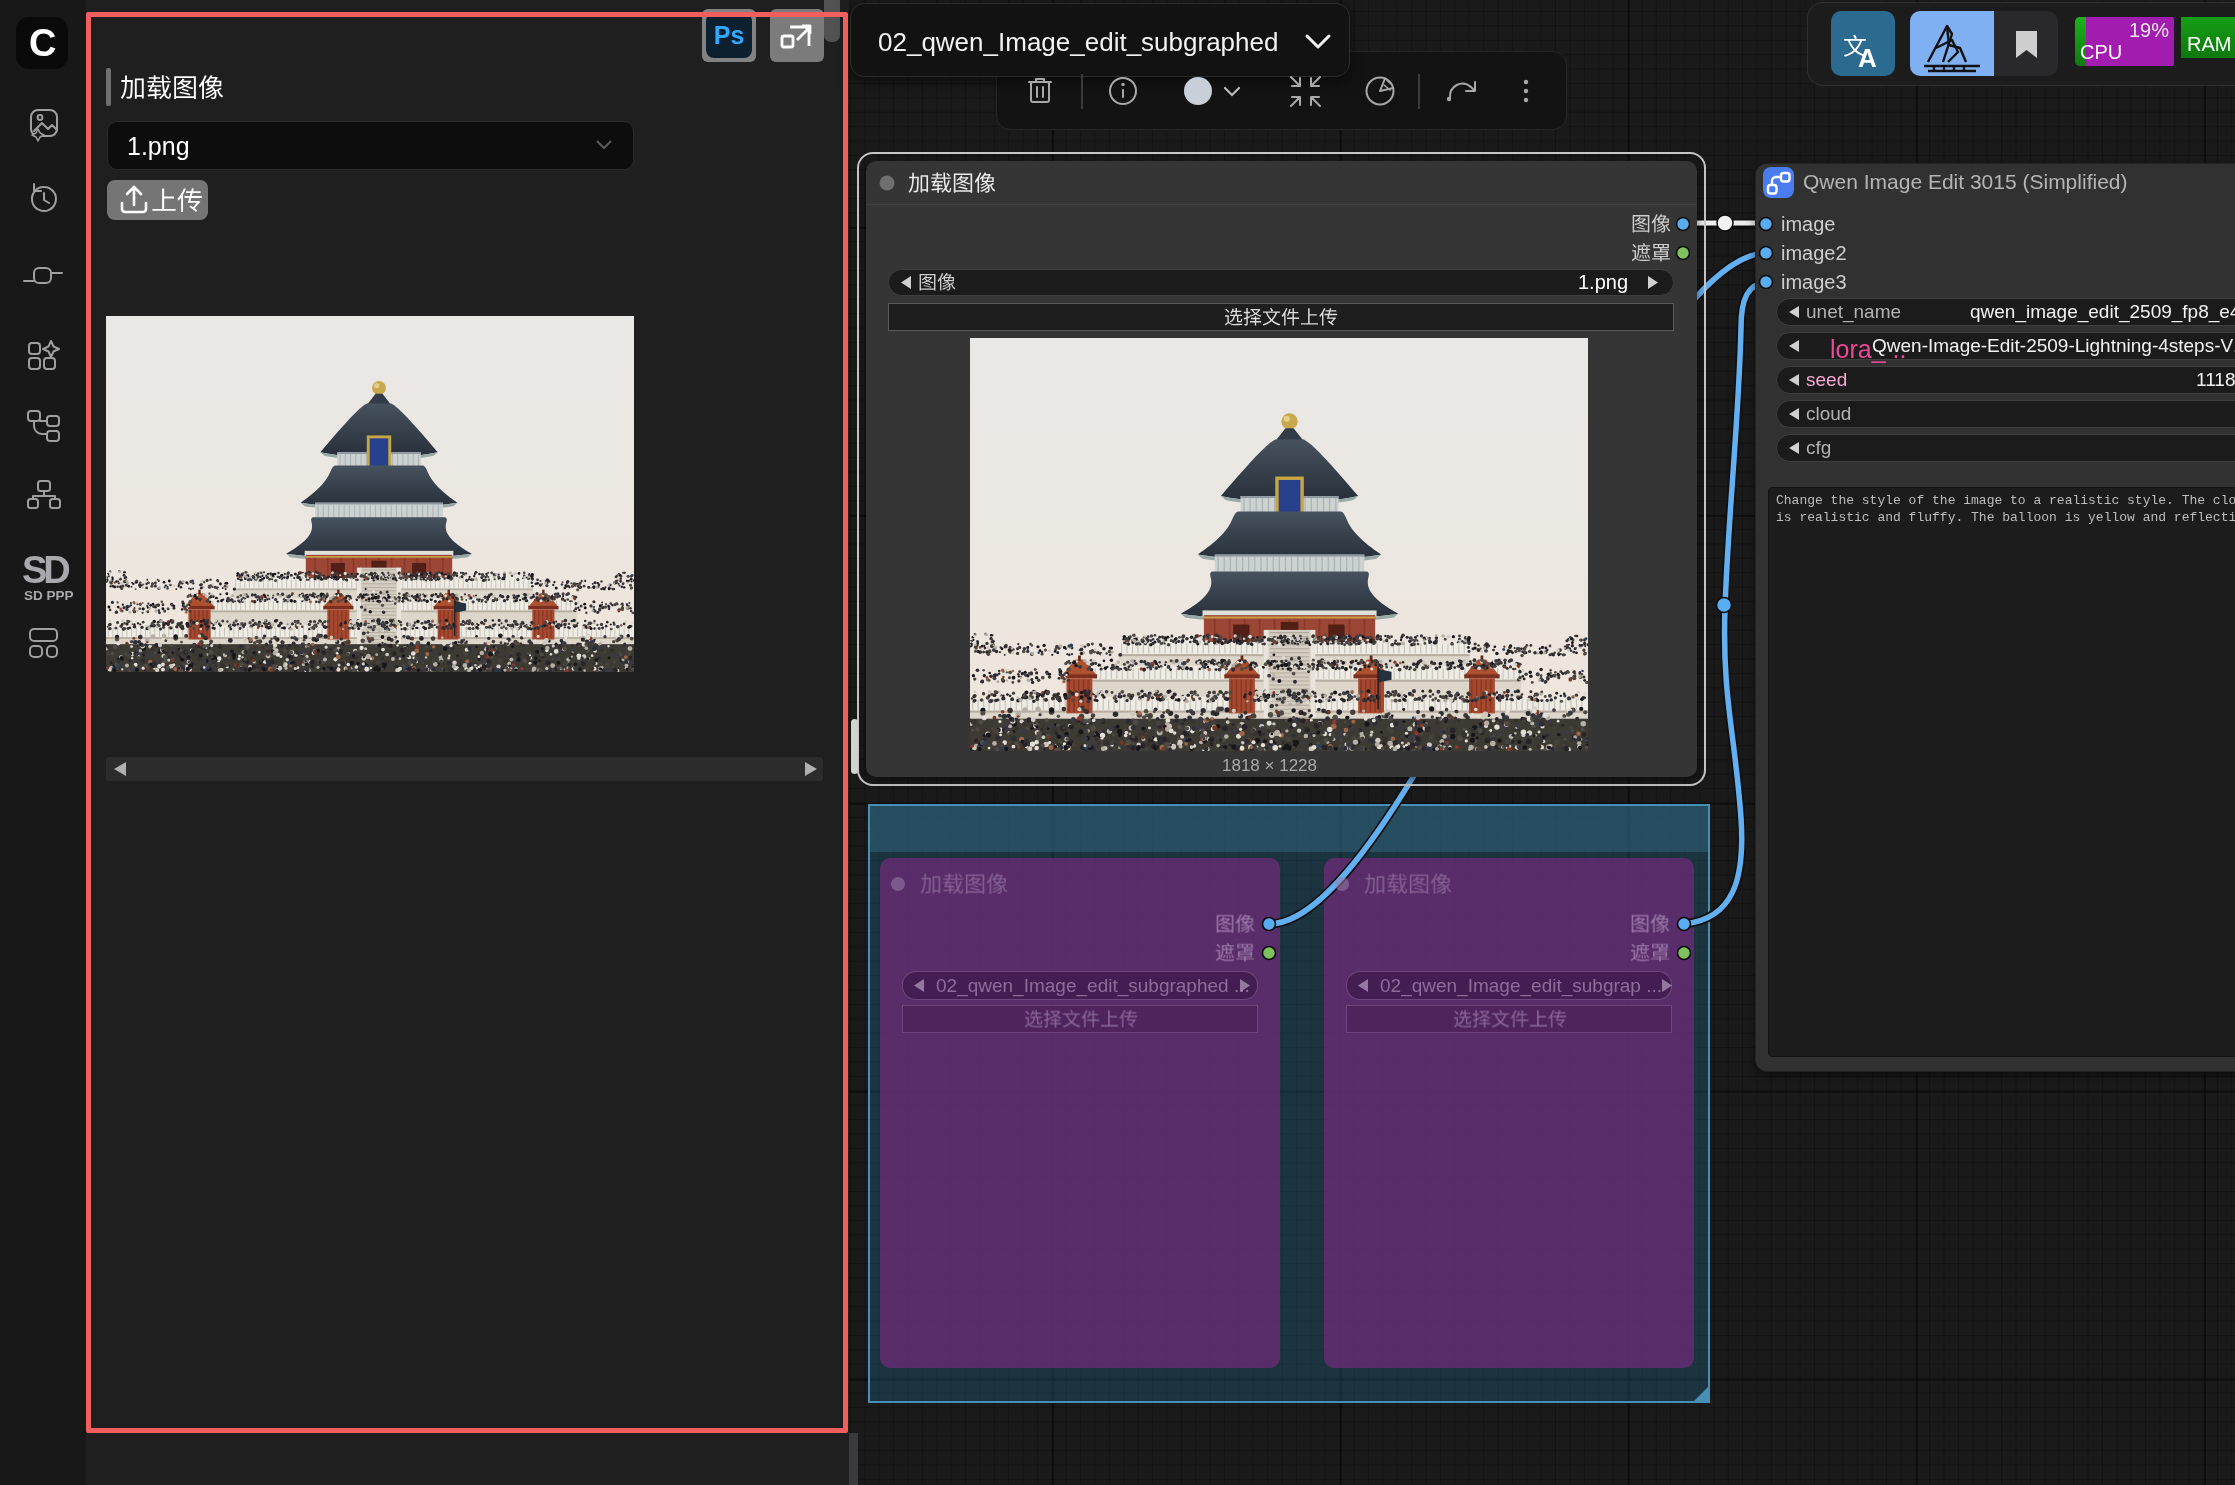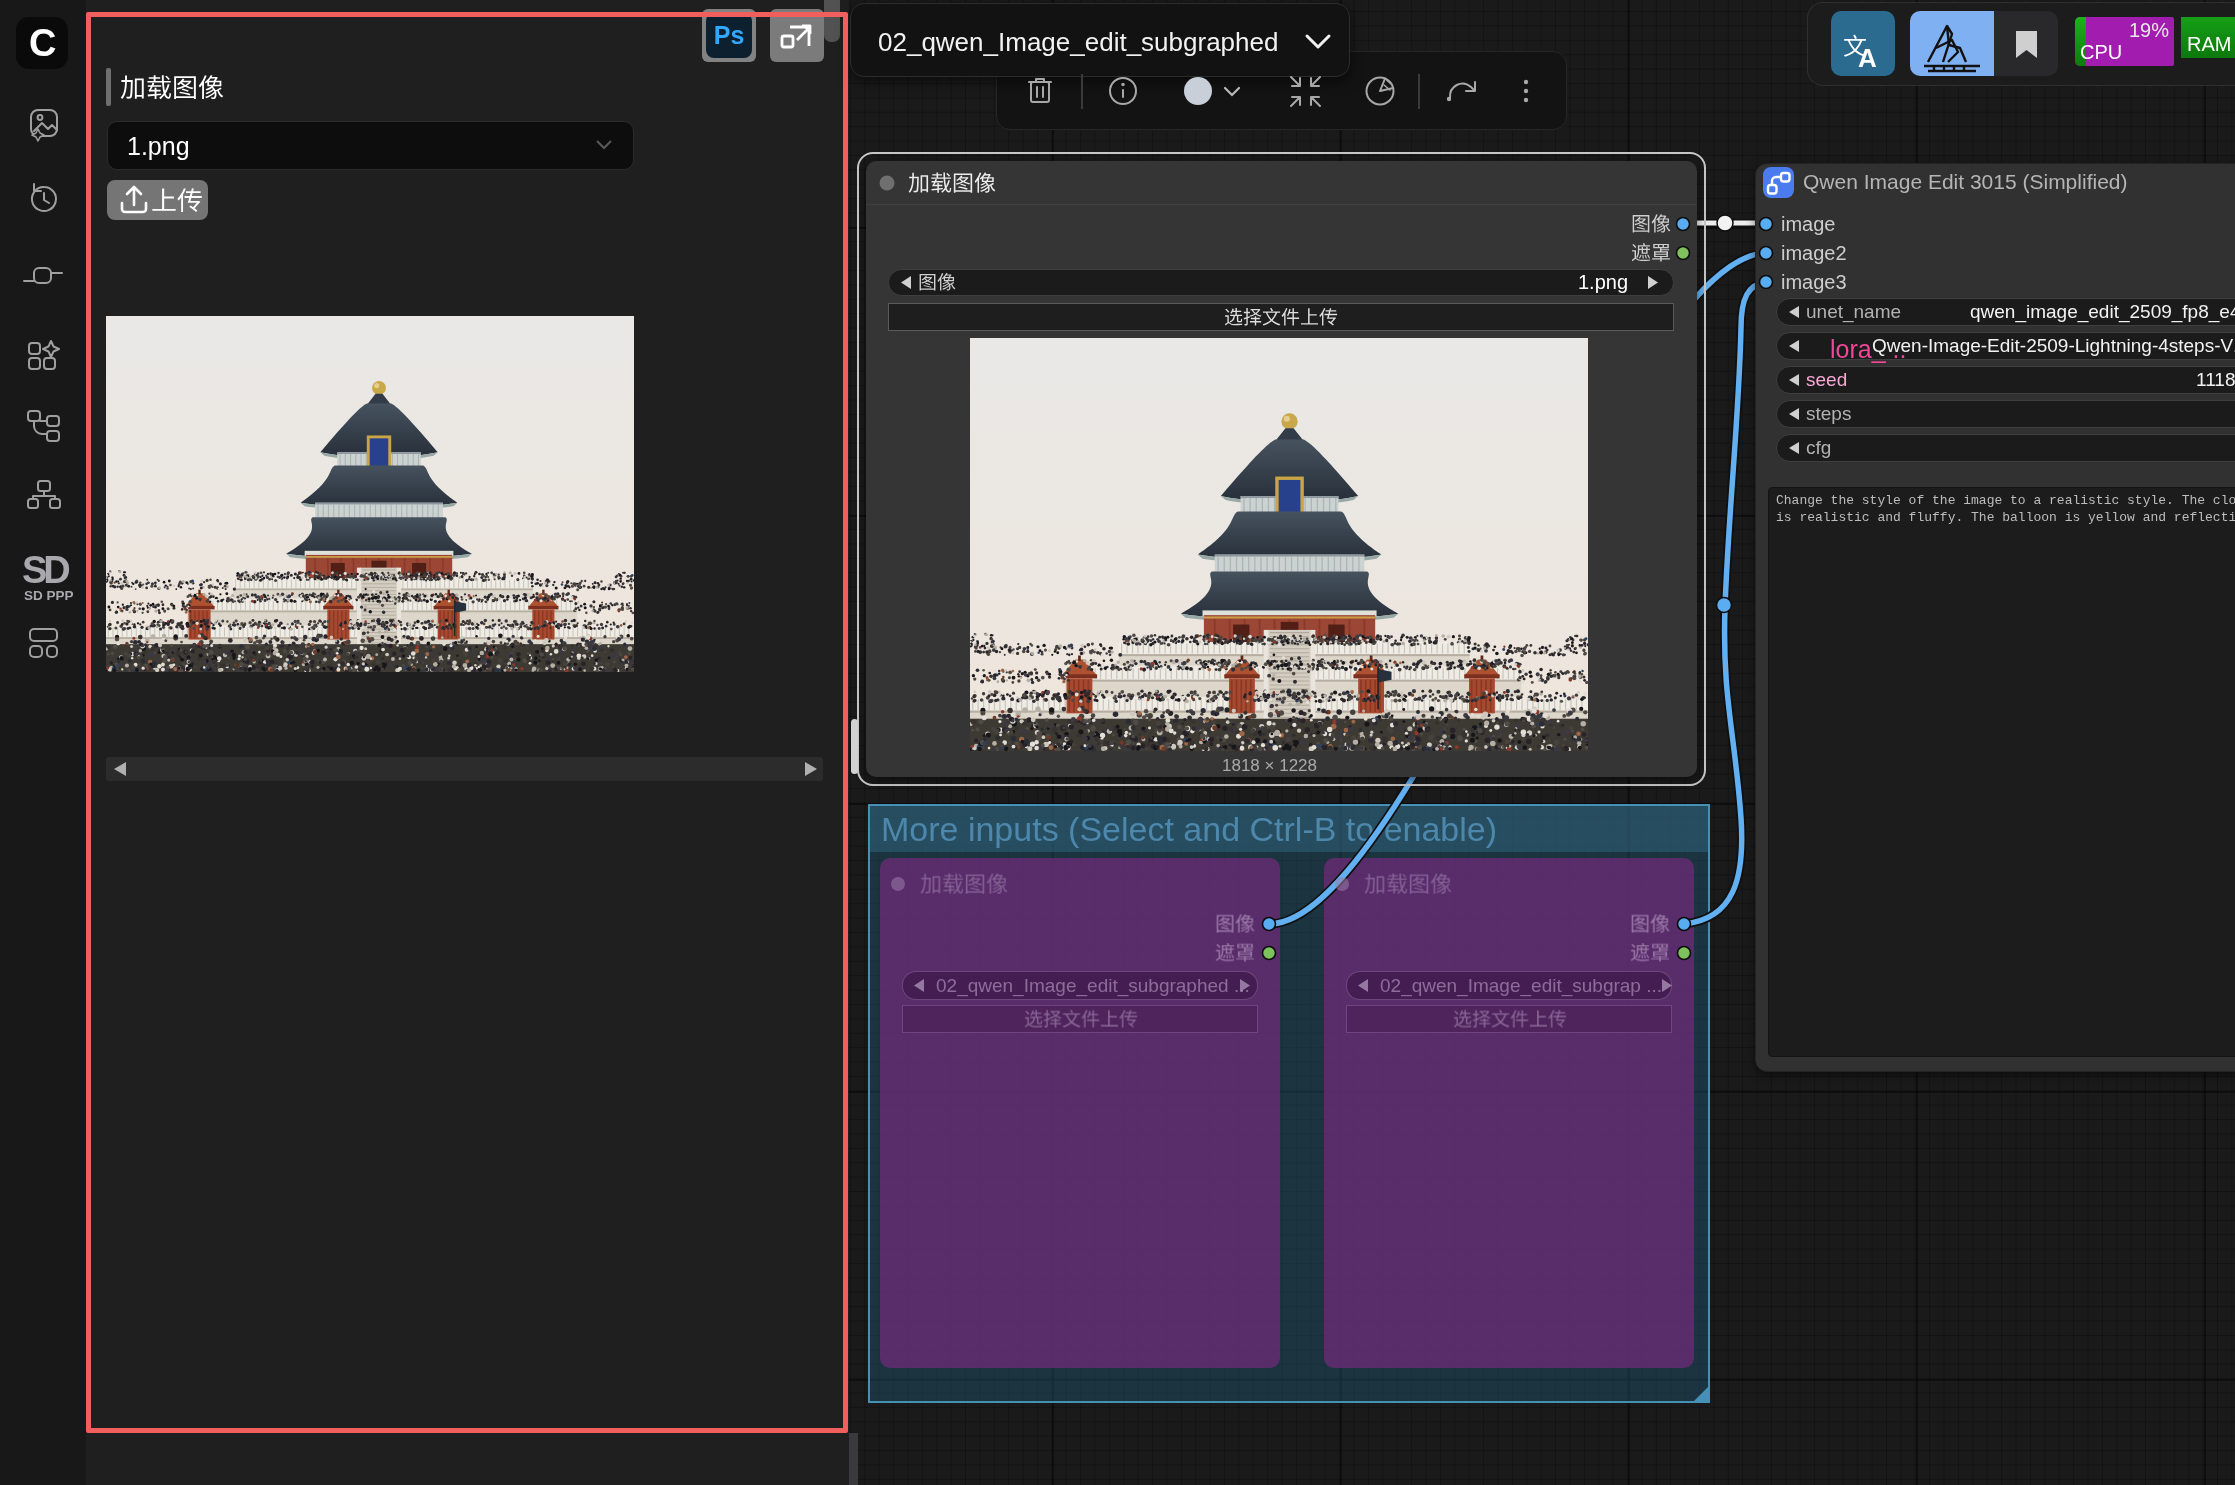--- a/index.html
+++ b/index.html
@@ -19,21 +19,20 @@
 .pill{position:absolute;background:#1b1b1b;border:1px solid #3e3e3e;border-radius:14px}
 svg{display:block}
 .txt{position:absolute;color:#ddd;white-space:nowrap}
 </style></head><body>
 <div id="root">
 <div class="abs" id="canvas"></div>
 <div class="abs" id="sidebar"></div>
 <div class="abs" id="panel"></div>
 <div class="abs" style="left:868px;top:804px;width:842px;height:599px;background:rgba(32,88,115,0.42);border:2px solid #4790b5"></div>
     <div class="abs" style="left:870px;top:806px;width:838px;height:46px;background:rgba(62,124,155,0.36)"></div>
-    <div class="txt" style="left:881px;top:810px;font-size:34px;color:#4d87ab">More inputs (Select and Ctrl-B to enable)</div>
     <div class="abs" style="left:880px;top:858px;width:400px;height:510px;background:rgba(100,43,114,0.85);border-radius:10px"></div>
     <div class="abs" style="left:902px;top:971px;width:356px;height:29px;background:rgba(48,16,58,0.5);border:1px solid rgba(200,155,215,0.32);border-radius:14px"></div>
     <div class="txt" style="left:936px;top:975px;font-size:19px;color:rgba(222,192,232,0.48)">02_qwen_Image_edit_subgraphed&nbsp;...</div>
     <div class="abs" style="left:902px;top:1005px;width:356px;height:28px;background:rgba(66,26,78,0.45);border:1px solid rgba(200,155,215,0.28)"></div>
     <div class="abs" style="left:1324px;top:858px;width:370px;height:510px;background:rgba(100,43,114,0.85);border-radius:10px"></div>
     <div class="abs" style="left:1346px;top:971px;width:326px;height:29px;background:rgba(48,16,58,0.5);border:1px solid rgba(200,155,215,0.32);border-radius:14px"></div>
     <div class="txt" style="left:1380px;top:975px;font-size:19px;color:rgba(222,192,232,0.48)">02_qwen_Image_edit_subgrap&nbsp;...</div>
     <div class="abs" style="left:1346px;top:1005px;width:326px;height:28px;background:rgba(66,26,78,0.45);border:1px solid rgba(200,155,215,0.28)"></div>
     <svg class="abs" style="left:0;top:0" width="2235" height="1485">
 <g fill="none" stroke-linecap="round">
@@ -70,21 +69,21 @@
     <svg class="abs" style="left:1788px;top:339px" width="12" height="14">
       <path d="M11,1 L11,13 L1,7 Z" fill="#cfcfcf"></path>
     </svg>
     <div class="pill" style="left:1776px;top:366px;width:520px;height:28px"></div>
     <div class="txt" style="left:1806px;top:369px;font-size:19px;color:#f9a8d4">seed</div>
     <div class="txt" style="left:2196px;top:369px;font-size:19px;color:#f2f2f2">111855519862301</div>
     <svg class="abs" style="left:1788px;top:373px" width="12" height="14">
       <path d="M11,1 L11,13 L1,7 Z" fill="#cfcfcf"></path>
     </svg>
     <div class="pill" style="left:1776px;top:400px;width:520px;height:28px"></div>
-    <div class="txt" style="left:1806px;top:403px;font-size:19px;color:#b2b2b2">steps</div>
+    <div class="txt" style="left:1806px;top:403px;font-size:19px;color:#b2b2b2">cloud</div>
     <svg class="abs" style="left:1788px;top:407px" width="12" height="14">
       <path d="M11,1 L11,13 L1,7 Z" fill="#cfcfcf"></path>
     </svg>
     <div class="pill" style="left:1776px;top:434px;width:520px;height:28px"></div>
     <div class="txt" style="left:1806px;top:437px;font-size:19px;color:#b2b2b2">cfg</div>
     <svg class="abs" style="left:1788px;top:441px" width="12" height="14">
       <path d="M11,1 L11,13 L1,7 Z" fill="#cfcfcf"></path>
     </svg>
     <div class="abs" style="left:1768px;top:487px;width:505px;height:570px;background:#1c1c1c;border:1px solid #141414;border-radius:4px;font-family:'Liberation Mono',monospace;font-size:13px;line-height:17px;color:#bdbdbd;padding:4px 0 0 7px;white-space:pre">Change the style of the image to a realistic style. The cloud
 is realistic and fluffy. The balloon is yellow and reflective.</div>

